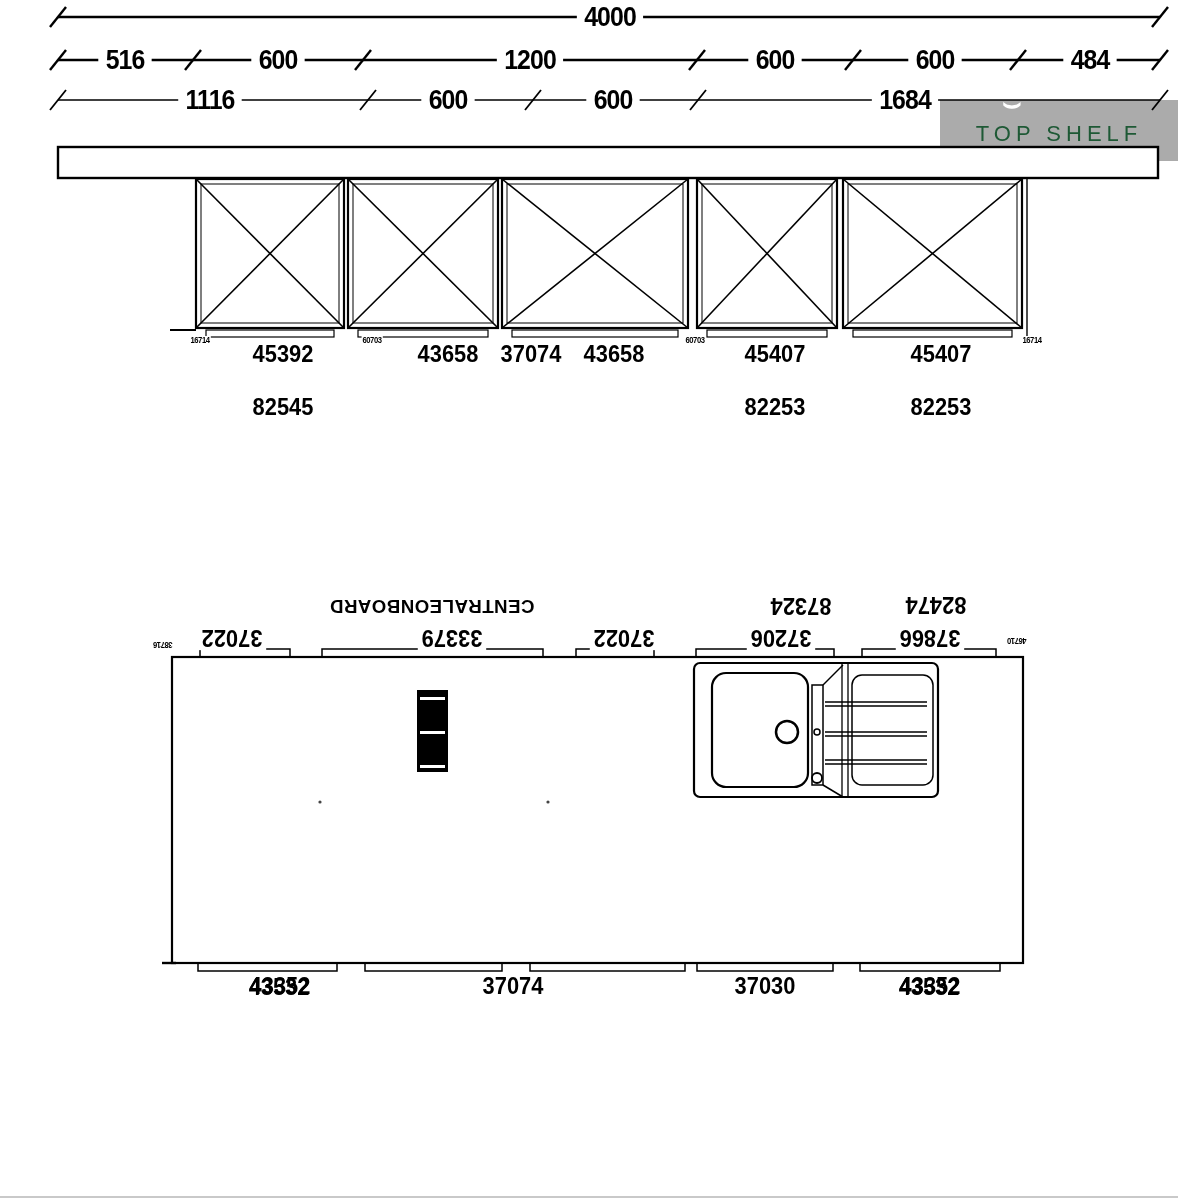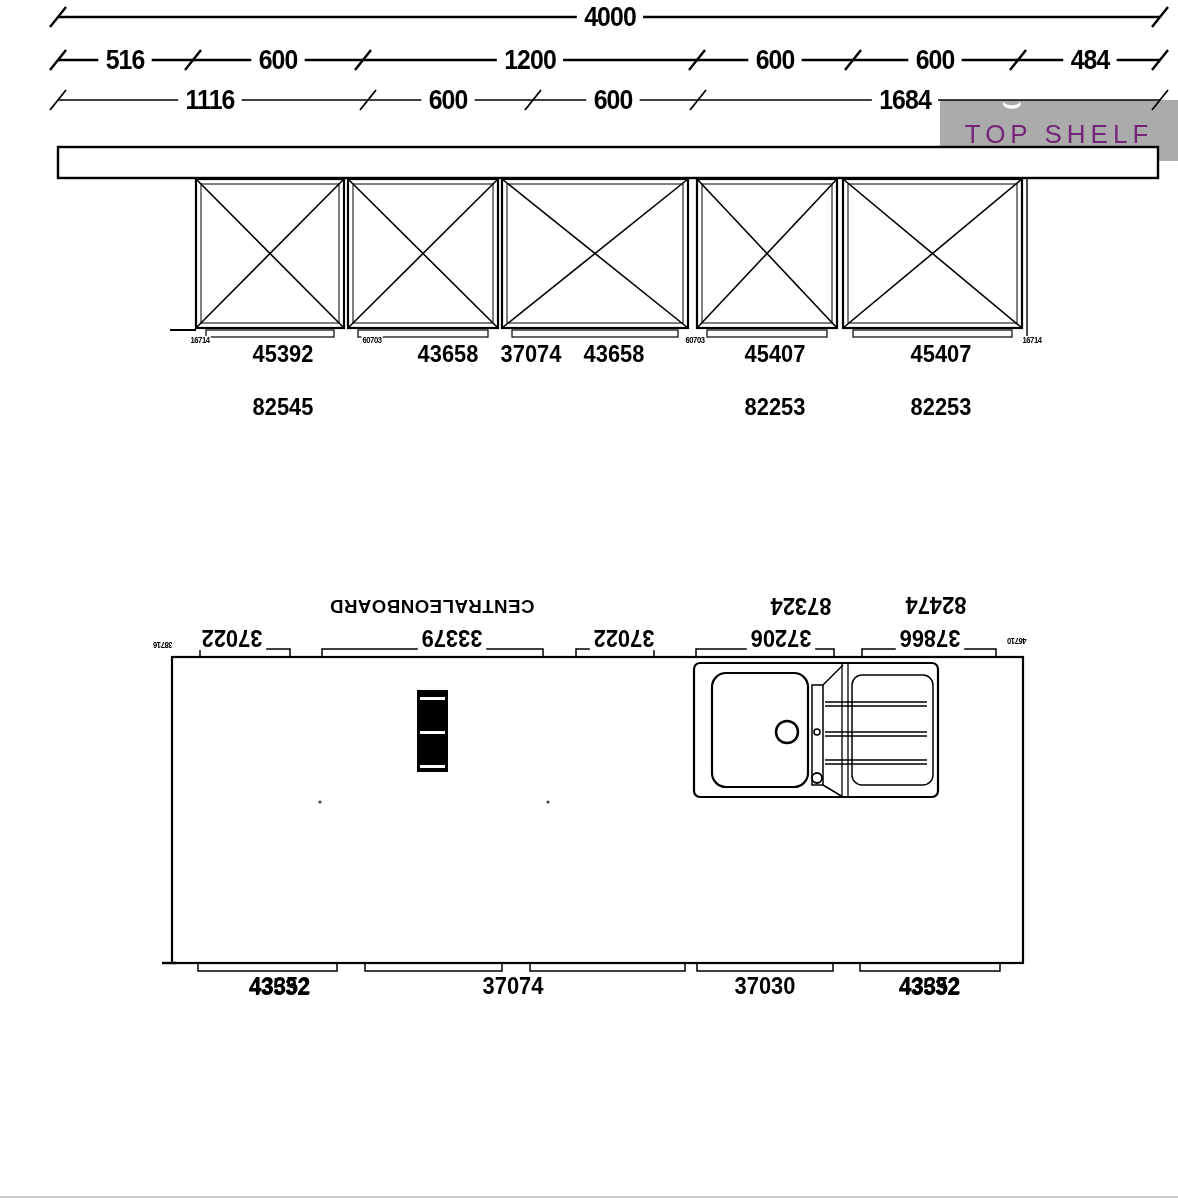--- a/index.html
+++ b/index.html
@@ -35,21 +35,21 @@
     font-size:19px;font-weight:700;letter-spacing:0.5px;padding:0 4px;
     transform:translateX(-50%) rotate(180deg) scaleX(0.98);
   }
   .strike{font-weight:800;}
   .strike .over{position:absolute;left:3px;top:1px;font-weight:800;background:transparent;}
   .watermark{
     left:940px;top:100px;width:238px;height:61px;background:#ababab;z-index:1;
   }
   .watermark .brand{
     position:absolute;left:50%;top:55%;transform:translate(-50%,-50%);
-    font-size:26px;font-weight:400;letter-spacing:5px;color:#701a75;opacity:0.93;
+    font-size:22px;font-weight:400;letter-spacing:5px;color:#14532d;opacity:0.93;
     white-space:nowrap;
   }
   .watermark .breve{
     position:absolute;left:62px;top:-12px;font-size:30px;font-weight:700;color:#ffffff;
     line-height:1;
   }
   .bottom-rule{left:0;top:1196px;width:1178px;height:2px;background:#c9c9c9;z-index:1;}
 </style>
 </head>
 <body>

